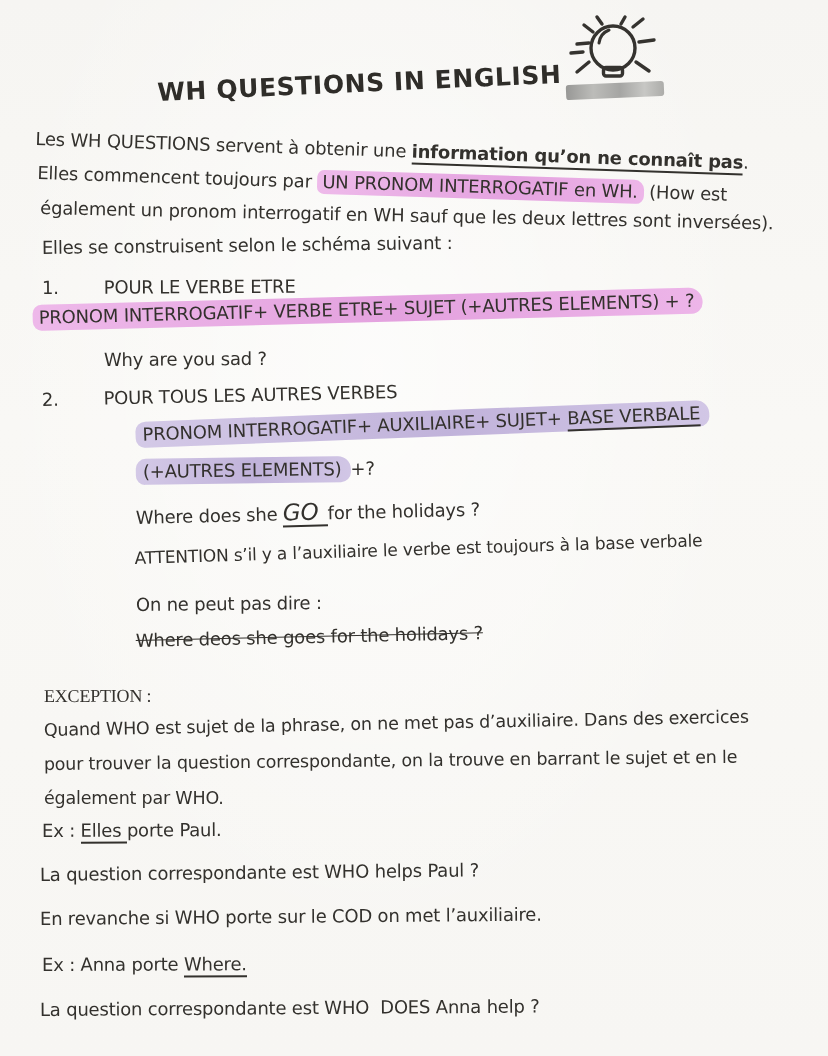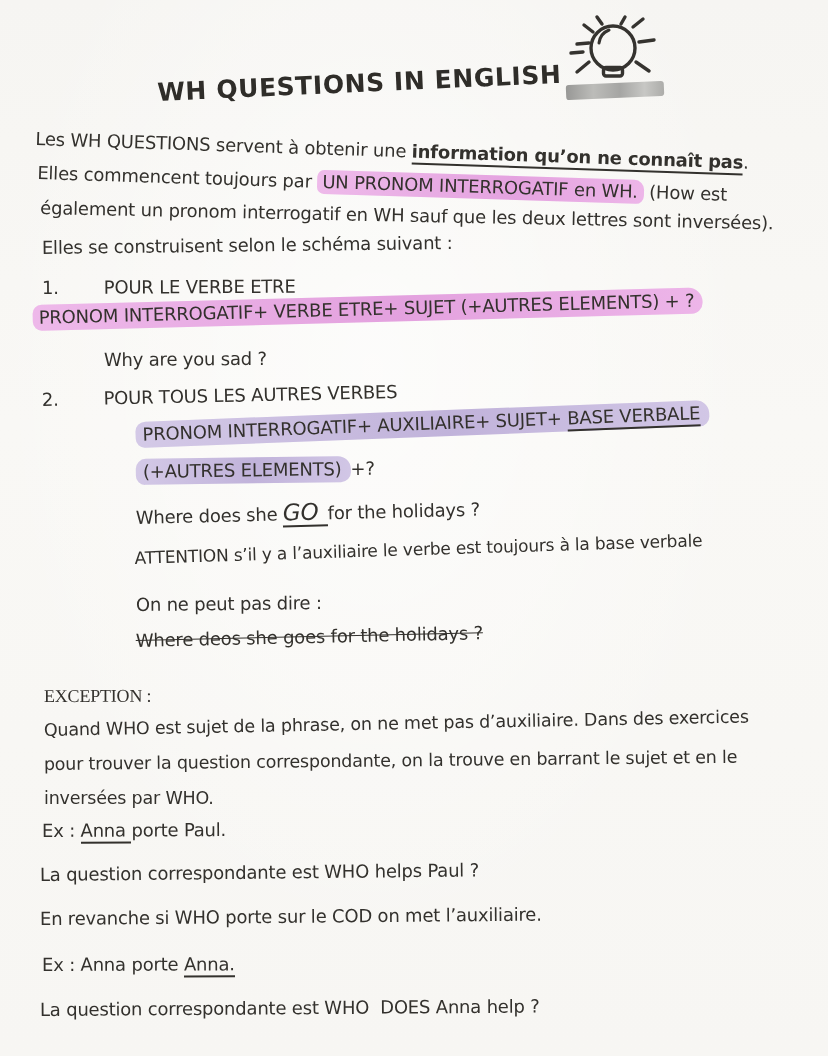--- a/index.html
+++ b/index.html
@@ -119,25 +119,25 @@
   <div class="line" style="left:136px; top:594px; transform:rotate(-0.6deg);">On ne peut pas dire :</div>
 
   <div class="line strike" style="left:136px; top:630px; transform:rotate(-1.3deg);">Where deos she goes for the holidays ?</div>
 
   <div class="line" style="left:44px; top:686px; transform:rotate(-0.2deg);font-family:Liberation Serif, serif;">EXCEPTION :</div>
 
   <div class="line t175" style="left:44px; top:720px; transform:rotate(-1.1deg);">Quand WHO est sujet de la phrase, on ne met pas d’auxiliaire. Dans des exercices</div>
 
   <div class="line t175" style="left:44px; top:754px; transform:rotate(-0.6deg);">pour trouver la question correspondante, on la trouve en barrant le sujet et en le</div>
 
-  <div class="line t175" style="left:44px; top:788px;">inversées par WHO.</div>
+  <div class="line t175" style="left:44px; top:788px;">également par WHO.</div>
 
-  <div class="line" style="left:42px; top:820px; transform:rotate(-0.3deg);"><span>Ex : </span><span class="u">Anna </span><span>porte Paul.</span></div>
+  <div class="line" style="left:42px; top:820px; transform:rotate(-0.3deg);"><span>Ex : </span><span class="u">Elles </span><span>porte Paul.</span></div>
 
   <div class="line" style="left:40px; top:864px; transform:rotate(-0.6deg);">La question correspondante est WHO helps Paul ?</div>
 
   <div class="line" style="left:40px; top:908px; transform:rotate(-0.5deg);">En revanche si WHO porte sur le COD on met l’auxiliaire.</div>
 
-  <div class="line" style="left:42px; top:954px; transform:rotate(-0.2deg);"><span>Ex : Anna porte </span><span class="u">Anna.</span></div>
+  <div class="line" style="left:42px; top:954px; transform:rotate(-0.2deg);"><span>Ex : Anna porte </span><span class="u">Where.</span></div>
 
   <div class="line" style="left:40px; top:999px; transform:rotate(-0.4deg);">La question correspondante est WHO  DOES Anna help ?</div>
 
 </div>
 
 </body></html>

